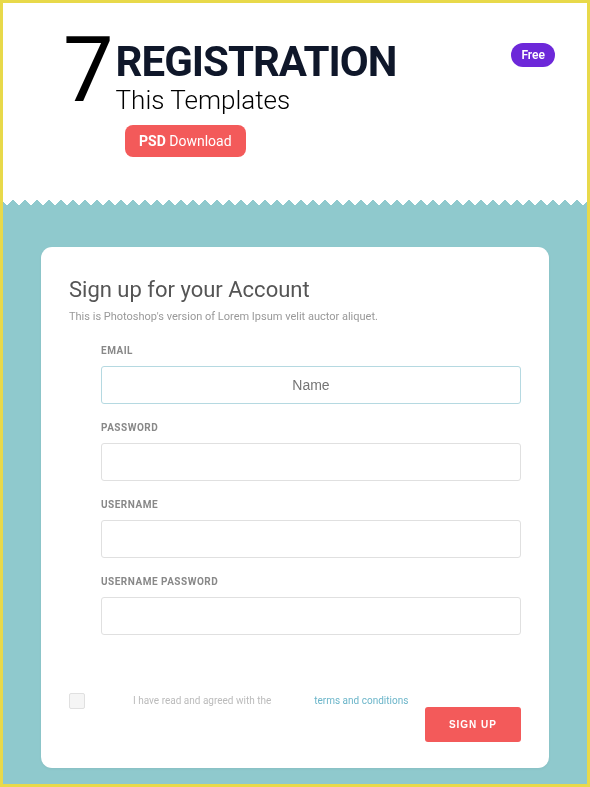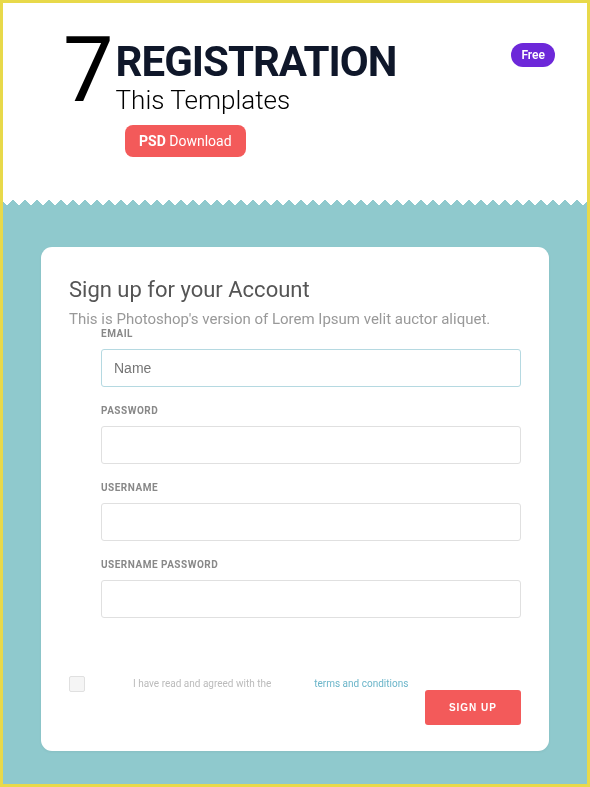--- a/index.html
+++ b/index.html
@@ -102,22 +102,23 @@
       padding: 30px 28px 26px 28px;
       box-shadow: 0 1px 3px rgba(0,0,0,0.05);
     }
     .form-title {
       font-size: 22px;
       font-weight: 400;
       color: #555;
       margin-bottom: 8px;
     }
     .form-desc {
-      font-size: 15px;
+      font-size: 11px;
       color: #999;
+      margin-bottom: 22px;
     }
     .form-group {
       margin-bottom: 18px;
       margin-left: 32px;
     }
     .form-label {
       font-size: 10px;
       font-weight: 700;
       color: #888;
       letter-spacing: 0.5px;
@@ -128,20 +129,21 @@
       width: 100%;
       padding: 10px 12px;
       border: 1px solid #e0e0e0;
       border-radius: 3px;
       font-size: 14px;
       color: #888;
       background: #fff;
     }
     .form-input.highlighted {
       border-color: #b5d9e1;
+      text-align: center;
     }
     .form-footer {
       display: flex;
       align-items: center;
       justify-content: space-between;
       margin-top: 24px;
     }
     .terms {
       display: flex;
       align-items: center;

